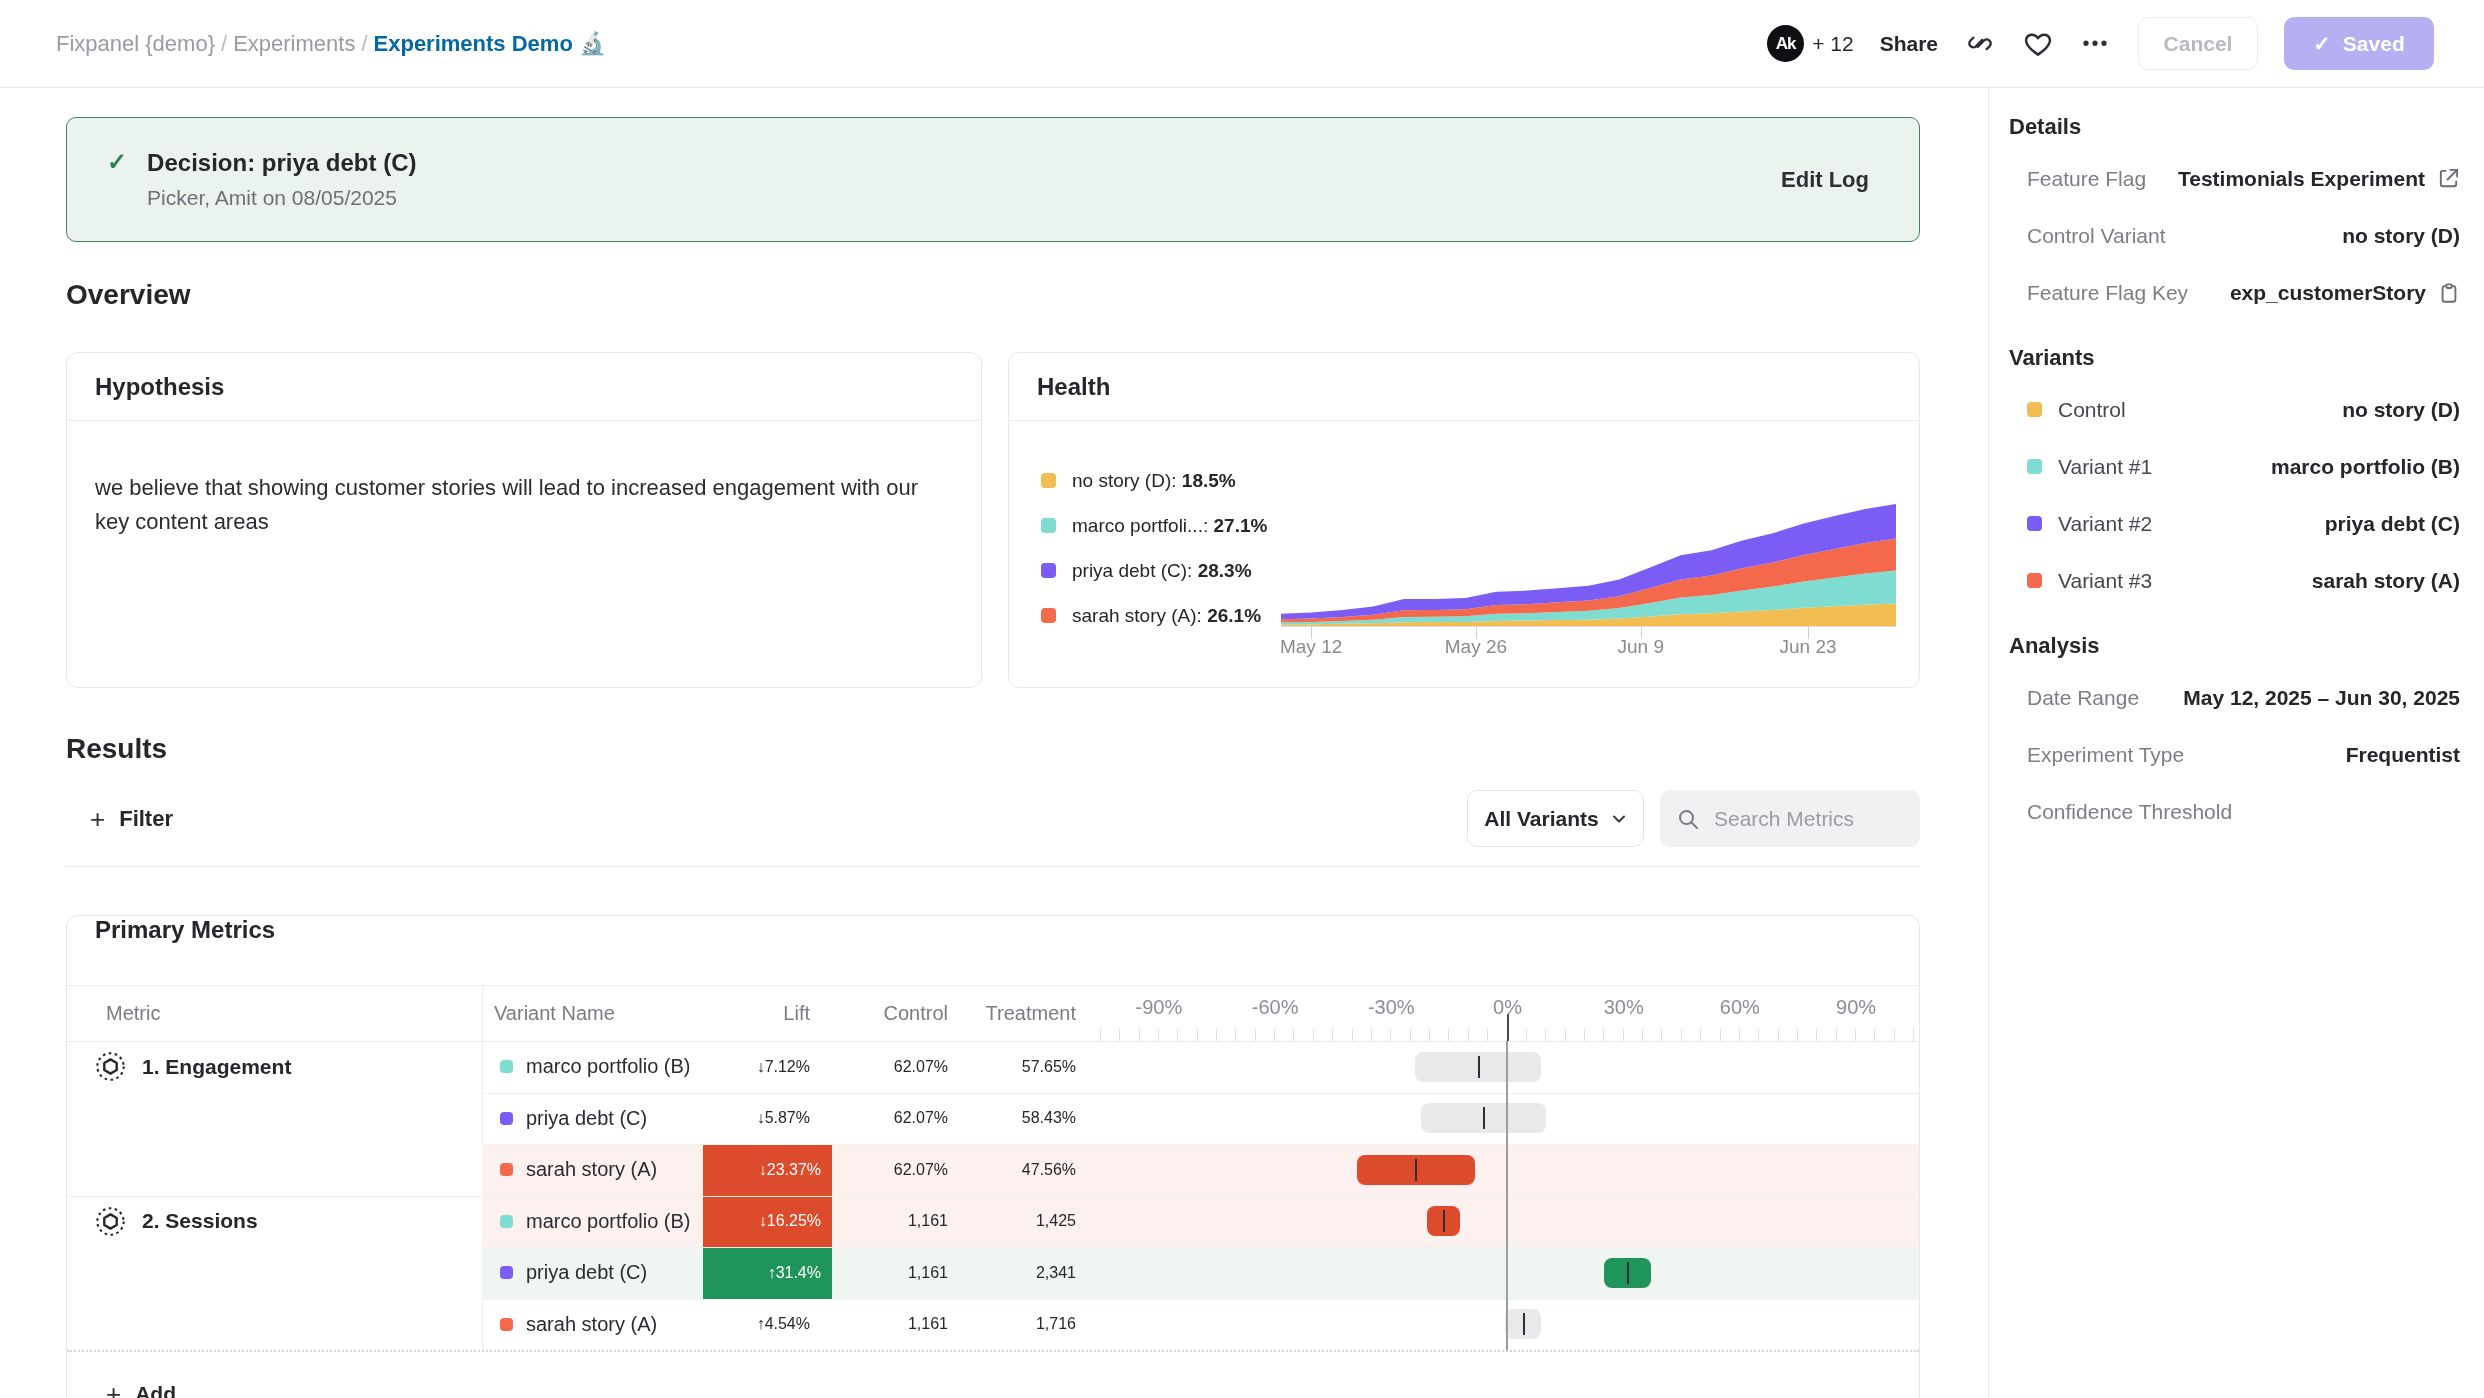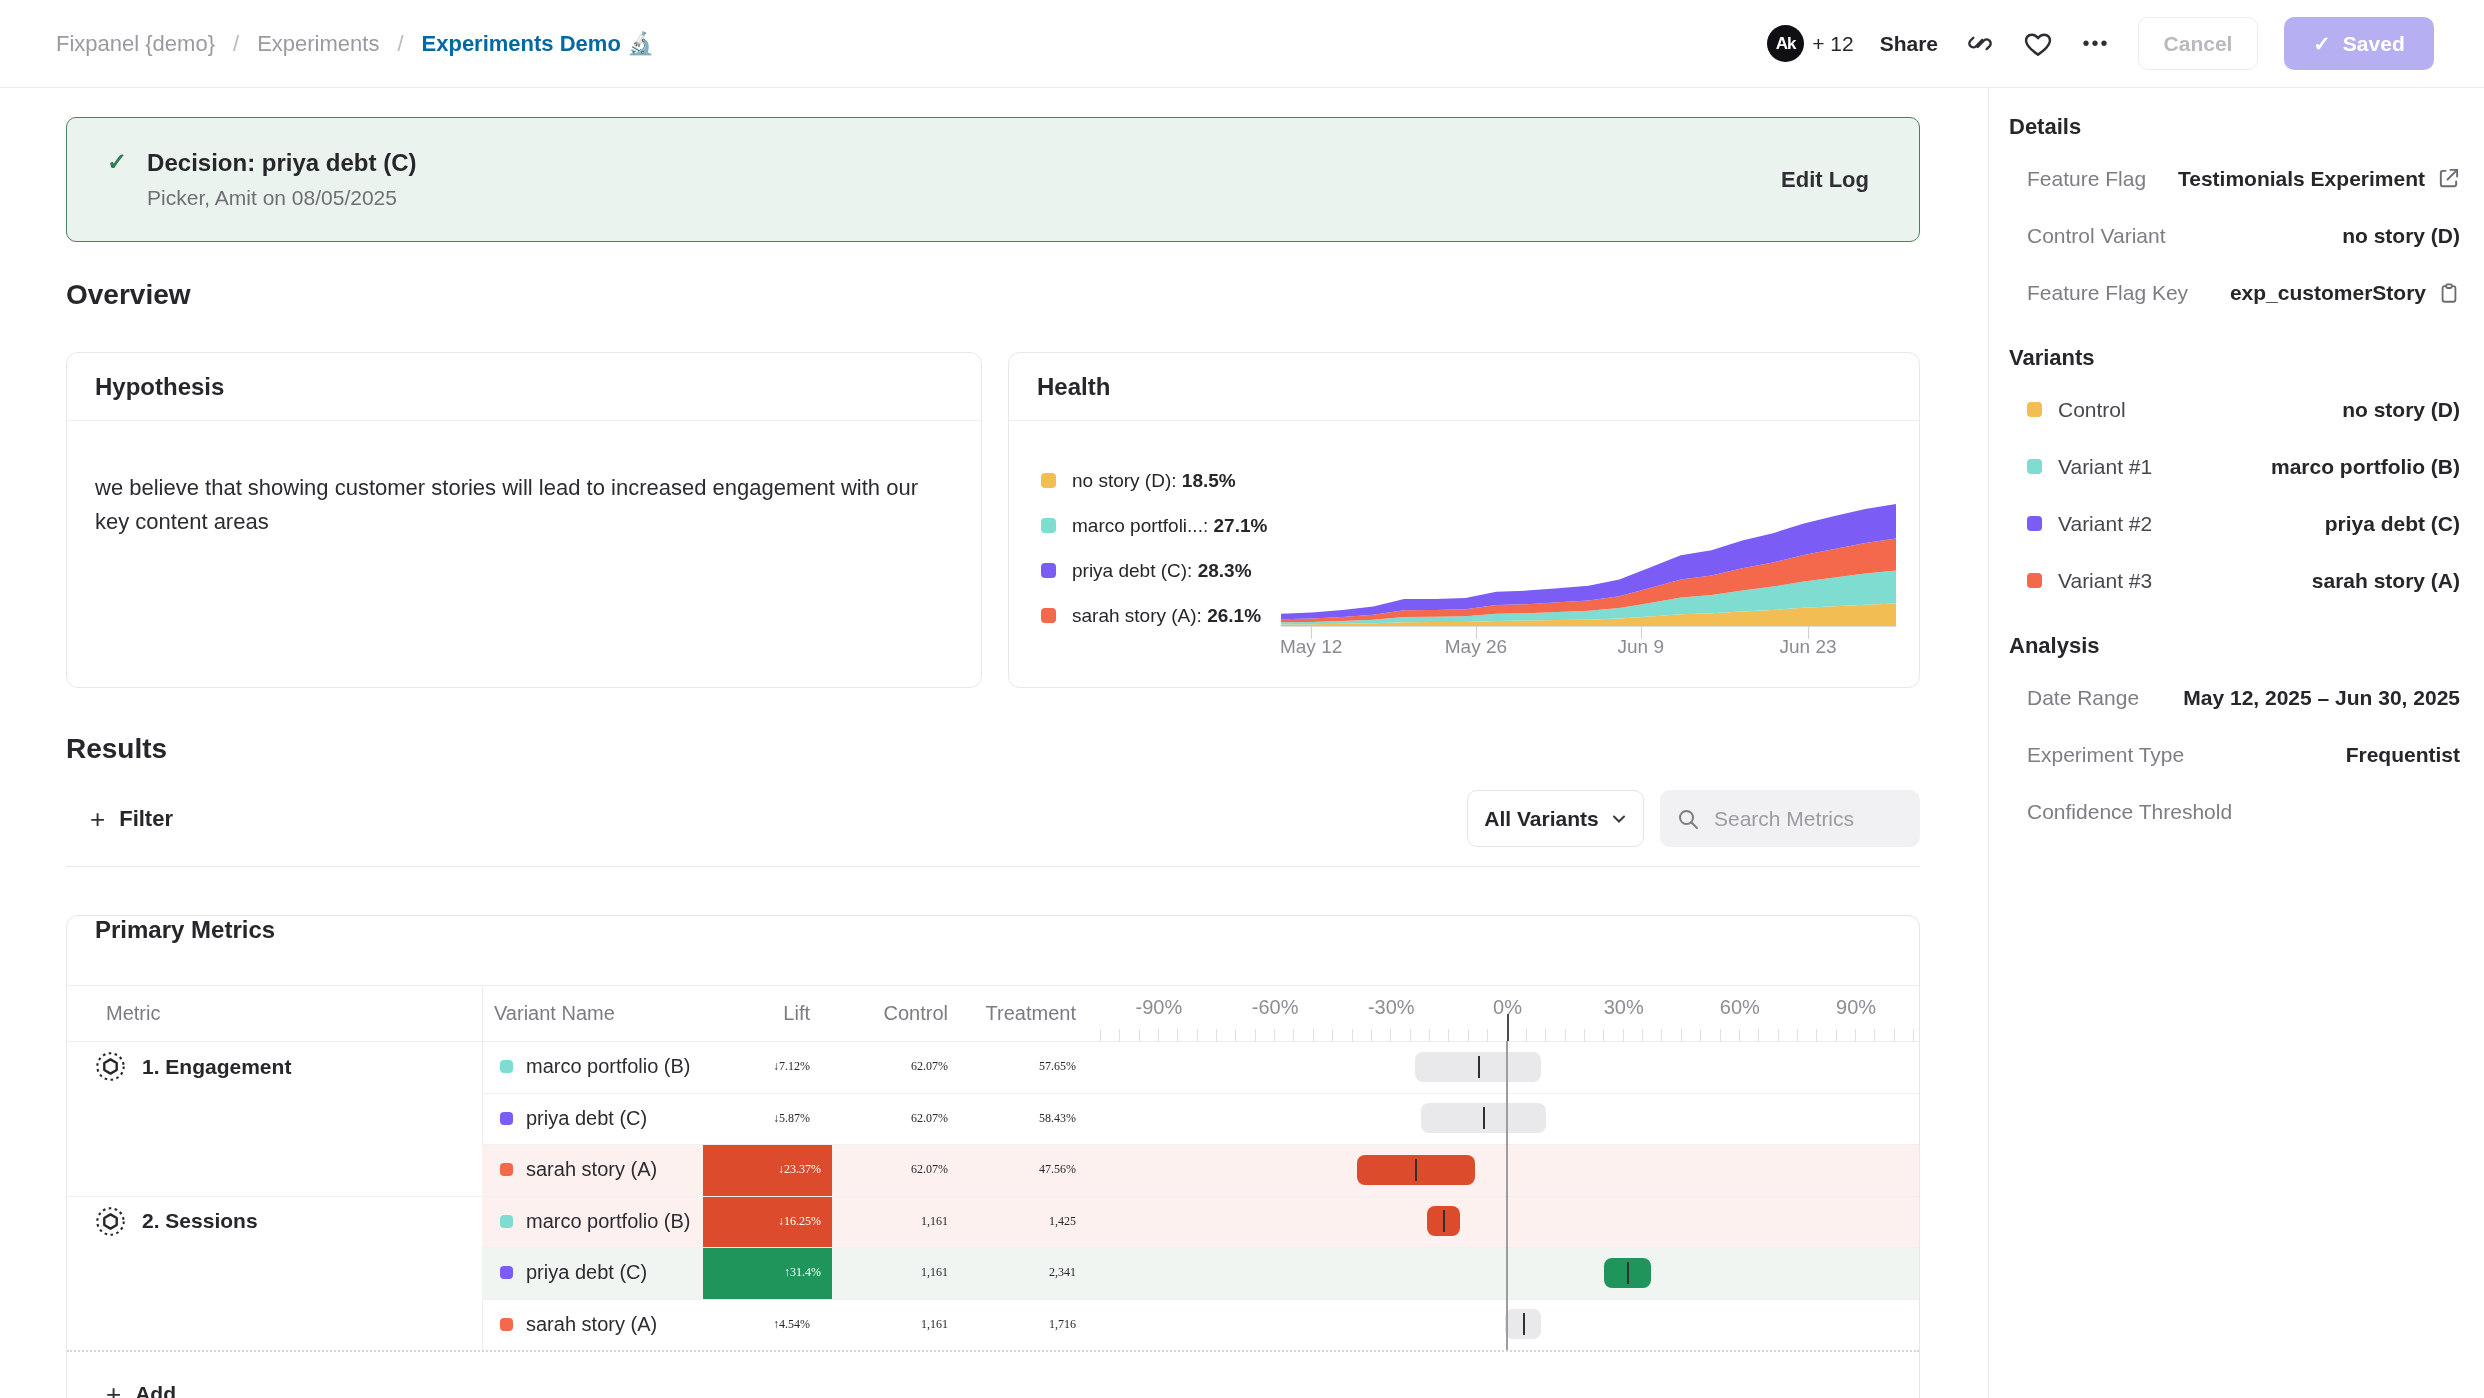--- a/index.html
+++ b/index.html
@@ -3,21 +3,21 @@
 <meta charset="utf-8">
 <style>
   html,body{margin:0;padding:0;background:#fff;}
   .page{position:relative;width:2484px;height:1398px;background:#fff;overflow:hidden;
         font-family:"Liberation Sans",sans-serif;color:#26262b;}
   svg{display:block;}
 
   
   .topbar{position:absolute;left:0;top:0;width:100%;height:88px;border-bottom:1px solid #ececee;
           display:flex;align-items:center;padding:0 50px 0 56px;box-sizing:border-box;background:#fff;z-index:5;}
-  .breadcrumb{display:flex;align-items:flex-start;gap:18px;font-size:22px;}
+  .breadcrumb{display:flex;align-items:flex-start;gap:6px;font-size:22px;}
   .crumb{cursor:pointer;}
   .crumb.muted{color:#9a9aa2;}
   .crumb.current{color:#0369a1;font-weight:600;}
   .bc-sep{color:#b9b9c0;}
   .topbar-right{margin-left:auto;display:flex;align-items:center;gap:26px;}
   .avatar{width:37px;height:37px;border-radius:50%;background:#101014;color:#fff;font-weight:700;
           font-size:17px;display:flex;align-items:center;justify-content:center;letter-spacing:-1px;}
   .collab{font-size:21px;margin-left:-18px;}
   .share{font-size:21px;font-weight:600;cursor:pointer;}
   .icon-btn{width:32px;height:32px;display:flex;align-items:center;justify-content:center;cursor:pointer;color:#2e2e34;}
@@ -89,21 +89,21 @@
 
   .pm-rows{position:absolute;left:0;top:125px;width:100%;height:309px;}
   .pm-row{position:absolute;left:0;width:100%;height:51.5px;}
   .row-tint{position:absolute;left:415px;right:0;top:0;bottom:0;}
   .tint-red{background:#fcf1ee;}
   .tint-green{background:#f1f5f2;}
   .row-sep{position:absolute;height:1px;background:#f0f0f1;right:0;}
   .zero-line{position:absolute;left:1439px;top:0;width:2px;height:309px;background:#9c9ca3;}
   .cell{position:absolute;top:0;height:100%;display:flex;align-items:center;}
   .cell.right{justify-content:flex-end;}
-  .mono{font-family:Liberation Serif, serif;font-size:12px;}
+  .mono{font-family:Liberation Sans, sans-serif;font-size:16px;}
   .cell-name{left:433px;gap:13px;font-size:20px;color:#2b2b31;}
   .name-swatch{width:13px;height:13px;border-radius:4px;flex:none;}
   .cell-lift{left:545px;width:209px;padding-right:11px;box-sizing:border-box;}
   .cell-control{left:760px;width:121px;}
   .cell-treatment{left:885px;width:124px;}
   .lift-badge{position:absolute;left:636px;width:129px;top:0;height:100%;display:flex;align-items:center;
               justify-content:flex-end;padding-right:11px;box-sizing:border-box;color:#fff;padding-left:17px;}
   .badge-bad{background:#dc4b2b;}
   .badge-good{background:#20955b;}
   .metric-label{position:absolute;left:28px;display:flex;align-items:center;gap:16px;height:31px;

